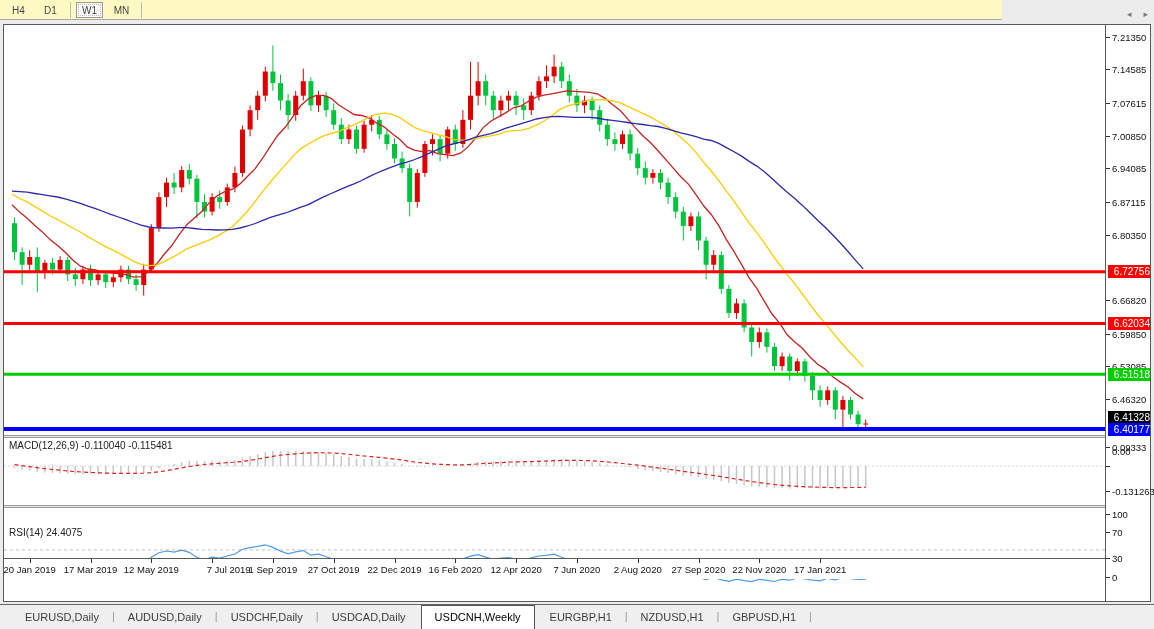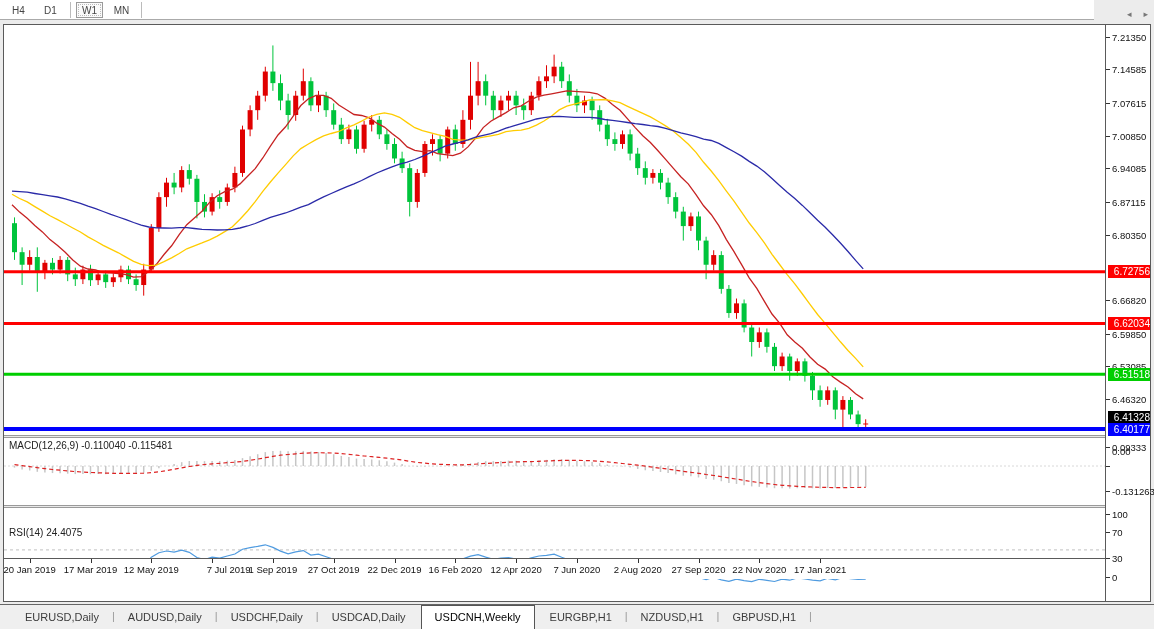--- a/index.html
+++ b/index.html
@@ -1,22 +1,22 @@
 <!DOCTYPE html>
 <html><head>
 <meta charset="utf-8">
 <style>
   * { margin:0; padding:0; box-sizing:border-box; }
   html,body { width:1154px; height:629px; overflow:hidden; background:#ececec;
               font-family:"Liberation Sans", sans-serif; }
   #stage { position:relative; width:1154px; height:629px; background:#ececec; }
 
   
-  #toolbar { position:absolute; left:0; top:0; width:1094px; height:20px;
-             background:#ffffff; border-bottom:1px solid #aaa; display:flex; align-items:center; }
+  #toolbar { position:absolute; left:0; top:0; width:1002px; height:20px;
+             background:#fef9c3; border-bottom:1px solid #aaa; display:flex; align-items:center; }
   .tf-btn { height:16px; min-width:27px; margin-left:5px; padding:0 4px; font-size:10px; color:#444;
             background:transparent; border:1px solid transparent; text-align:center; line-height:15px; cursor:default; }
   .tf-btn.active { background:#fafafa; border:1px solid #9a9a9a; outline:1px dotted #bbb; outline-offset:-3px; }
   .tb-sep { width:1px; height:16px; background:#bbb; margin-left:6px; }
 
   
   #chartwin { position:absolute; left:3px; top:24px; width:1148px; height:578px;
               background:#fff; border:1px solid #5a5a5a; }
   .panel { position:absolute; left:0; width:1101px; overflow:hidden; }
   #main-panel  { top:0;   height:410px; }

